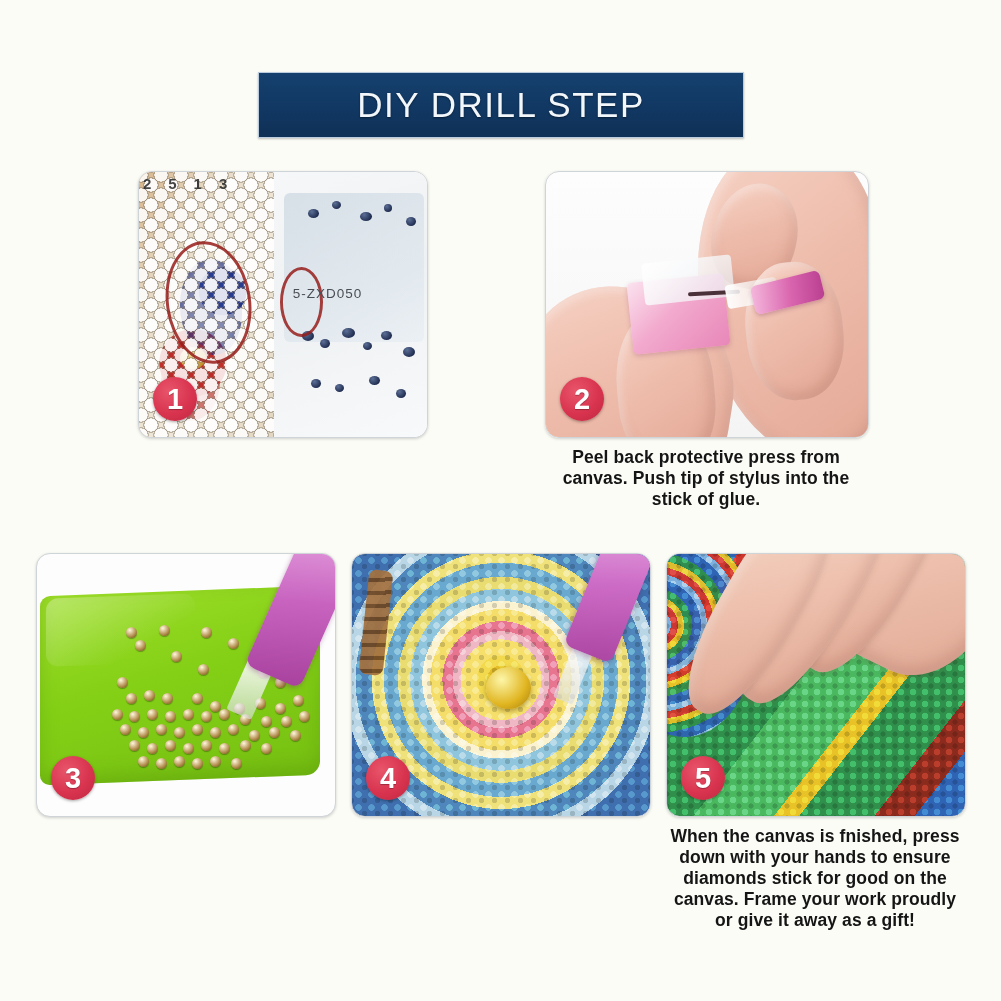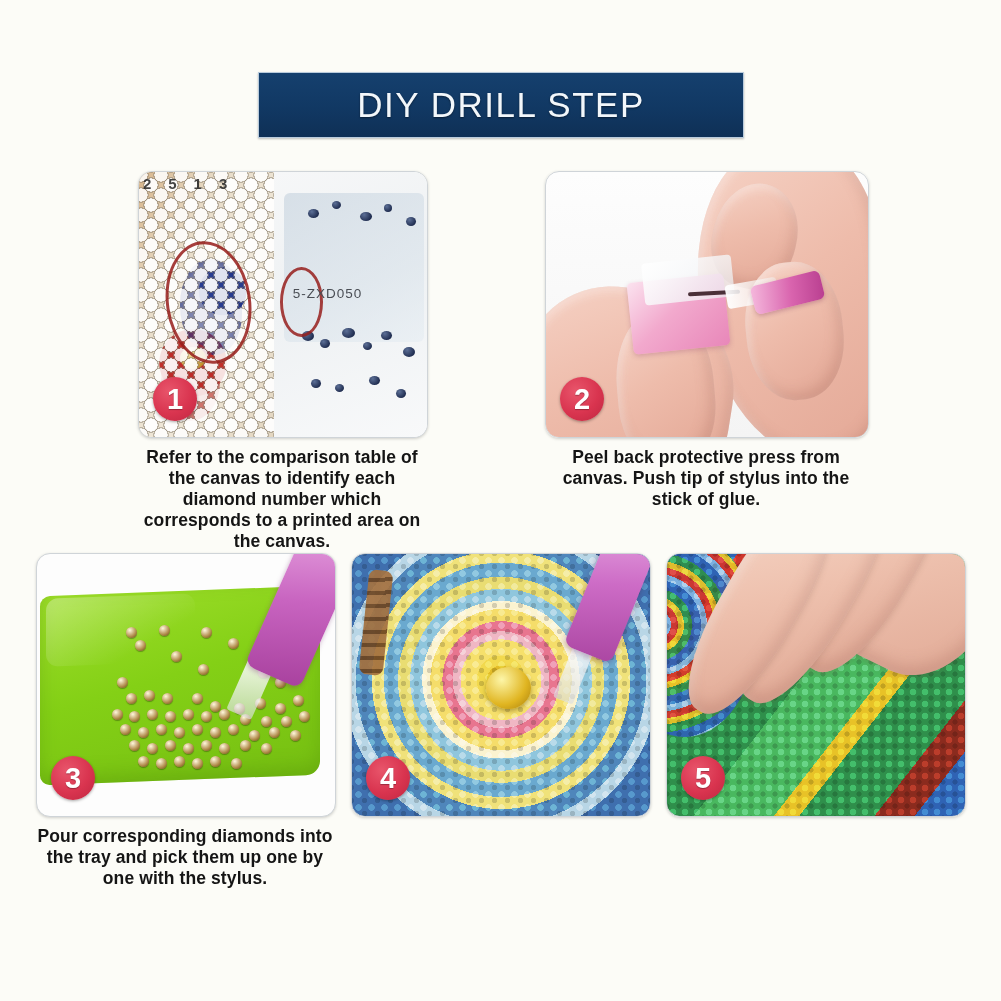--- a/index.html
+++ b/index.html
@@ -344,21 +344,20 @@
           <div class="drill" style="left:24%;top:78%;width:10px;height:9px;"></div>
           <div class="drill" style="left:40%;top:80%;width:9px;height:8px;"></div>
           <div class="drill" style="left:62%;top:77%;width:11px;height:9px;"></div>
           <div class="drill" style="left:80%;top:82%;width:10px;height:9px;"></div>
         </div>
         <div class="bagCircle"></div>
         <div class="bagLabel">5-ZXD050</div>
       </div>
       <div class="badge" style="left:14px;bottom:16px;">1</div>
     </div>
-    <div class="caption" style="width:288px;">Refer to the comparison table of the canvas to identify each diamond number which corresponds to a printed area on the canvas.</div>
   </div>
 
   <div class="panel p2">
     <div class="photo" style="width:322px;height:265px;">
       <div class="skin handR"></div>
       <div class="skin fingerR1"></div>
       <div class="skin fingerR2"></div>
       <div class="skin handL"></div>
       <div class="skin thumbL"></div>
       <div class="gluebox"></div>
@@ -431,21 +430,20 @@
         <div class="gem" style="left:40%;top:78%;"></div>
         <div class="gem" style="left:46%;top:77%;"></div>
         <div class="gem" style="left:52%;top:78%;"></div>
         <div class="gem" style="left:58%;top:77%;"></div>
         <div class="gem" style="left:65%;top:78%;"></div>
       </div>
       <div class="tip"></div>
       <div class="styl"></div>
       <div class="badge" style="left:14px;bottom:16px;">3</div>
     </div>
-    <div class="caption" style="width:298px;">Pour corresponding diamonds into the tray and pick them up one by one with the stylus.</div>
   </div>
 
   <div class="panel p4">
     <div class="photo" style="width:298px;height:262px;">
       <div class="beads"></div>
       <div class="beads2"></div>
       <div class="browncol"></div>
       <div class="center-gem"></div>
       <div class="tip4"></div>
       <div class="styl4"></div>
@@ -457,15 +455,16 @@
     <div class="photo" style="width:298px;height:262px;">
       <div class="swirl"></div>
       <div class="beads5"></div>
       <div class="beads5b"></div>
       <div class="finger palm"></div>
       <div class="finger f3"></div>
       <div class="finger f2"></div>
       <div class="finger f1"></div>
       <div class="badge" style="left:14px;bottom:16px;">5</div>
     </div>
+    <div class="caption" style="width:298px;">When the canvas is fnished, press down with your hands to ensure diamonds stick for good on the canvas. Frame your work proudly or give it away as a gift!</div>
   </div>
 
 </div>
 
 </body></html>

